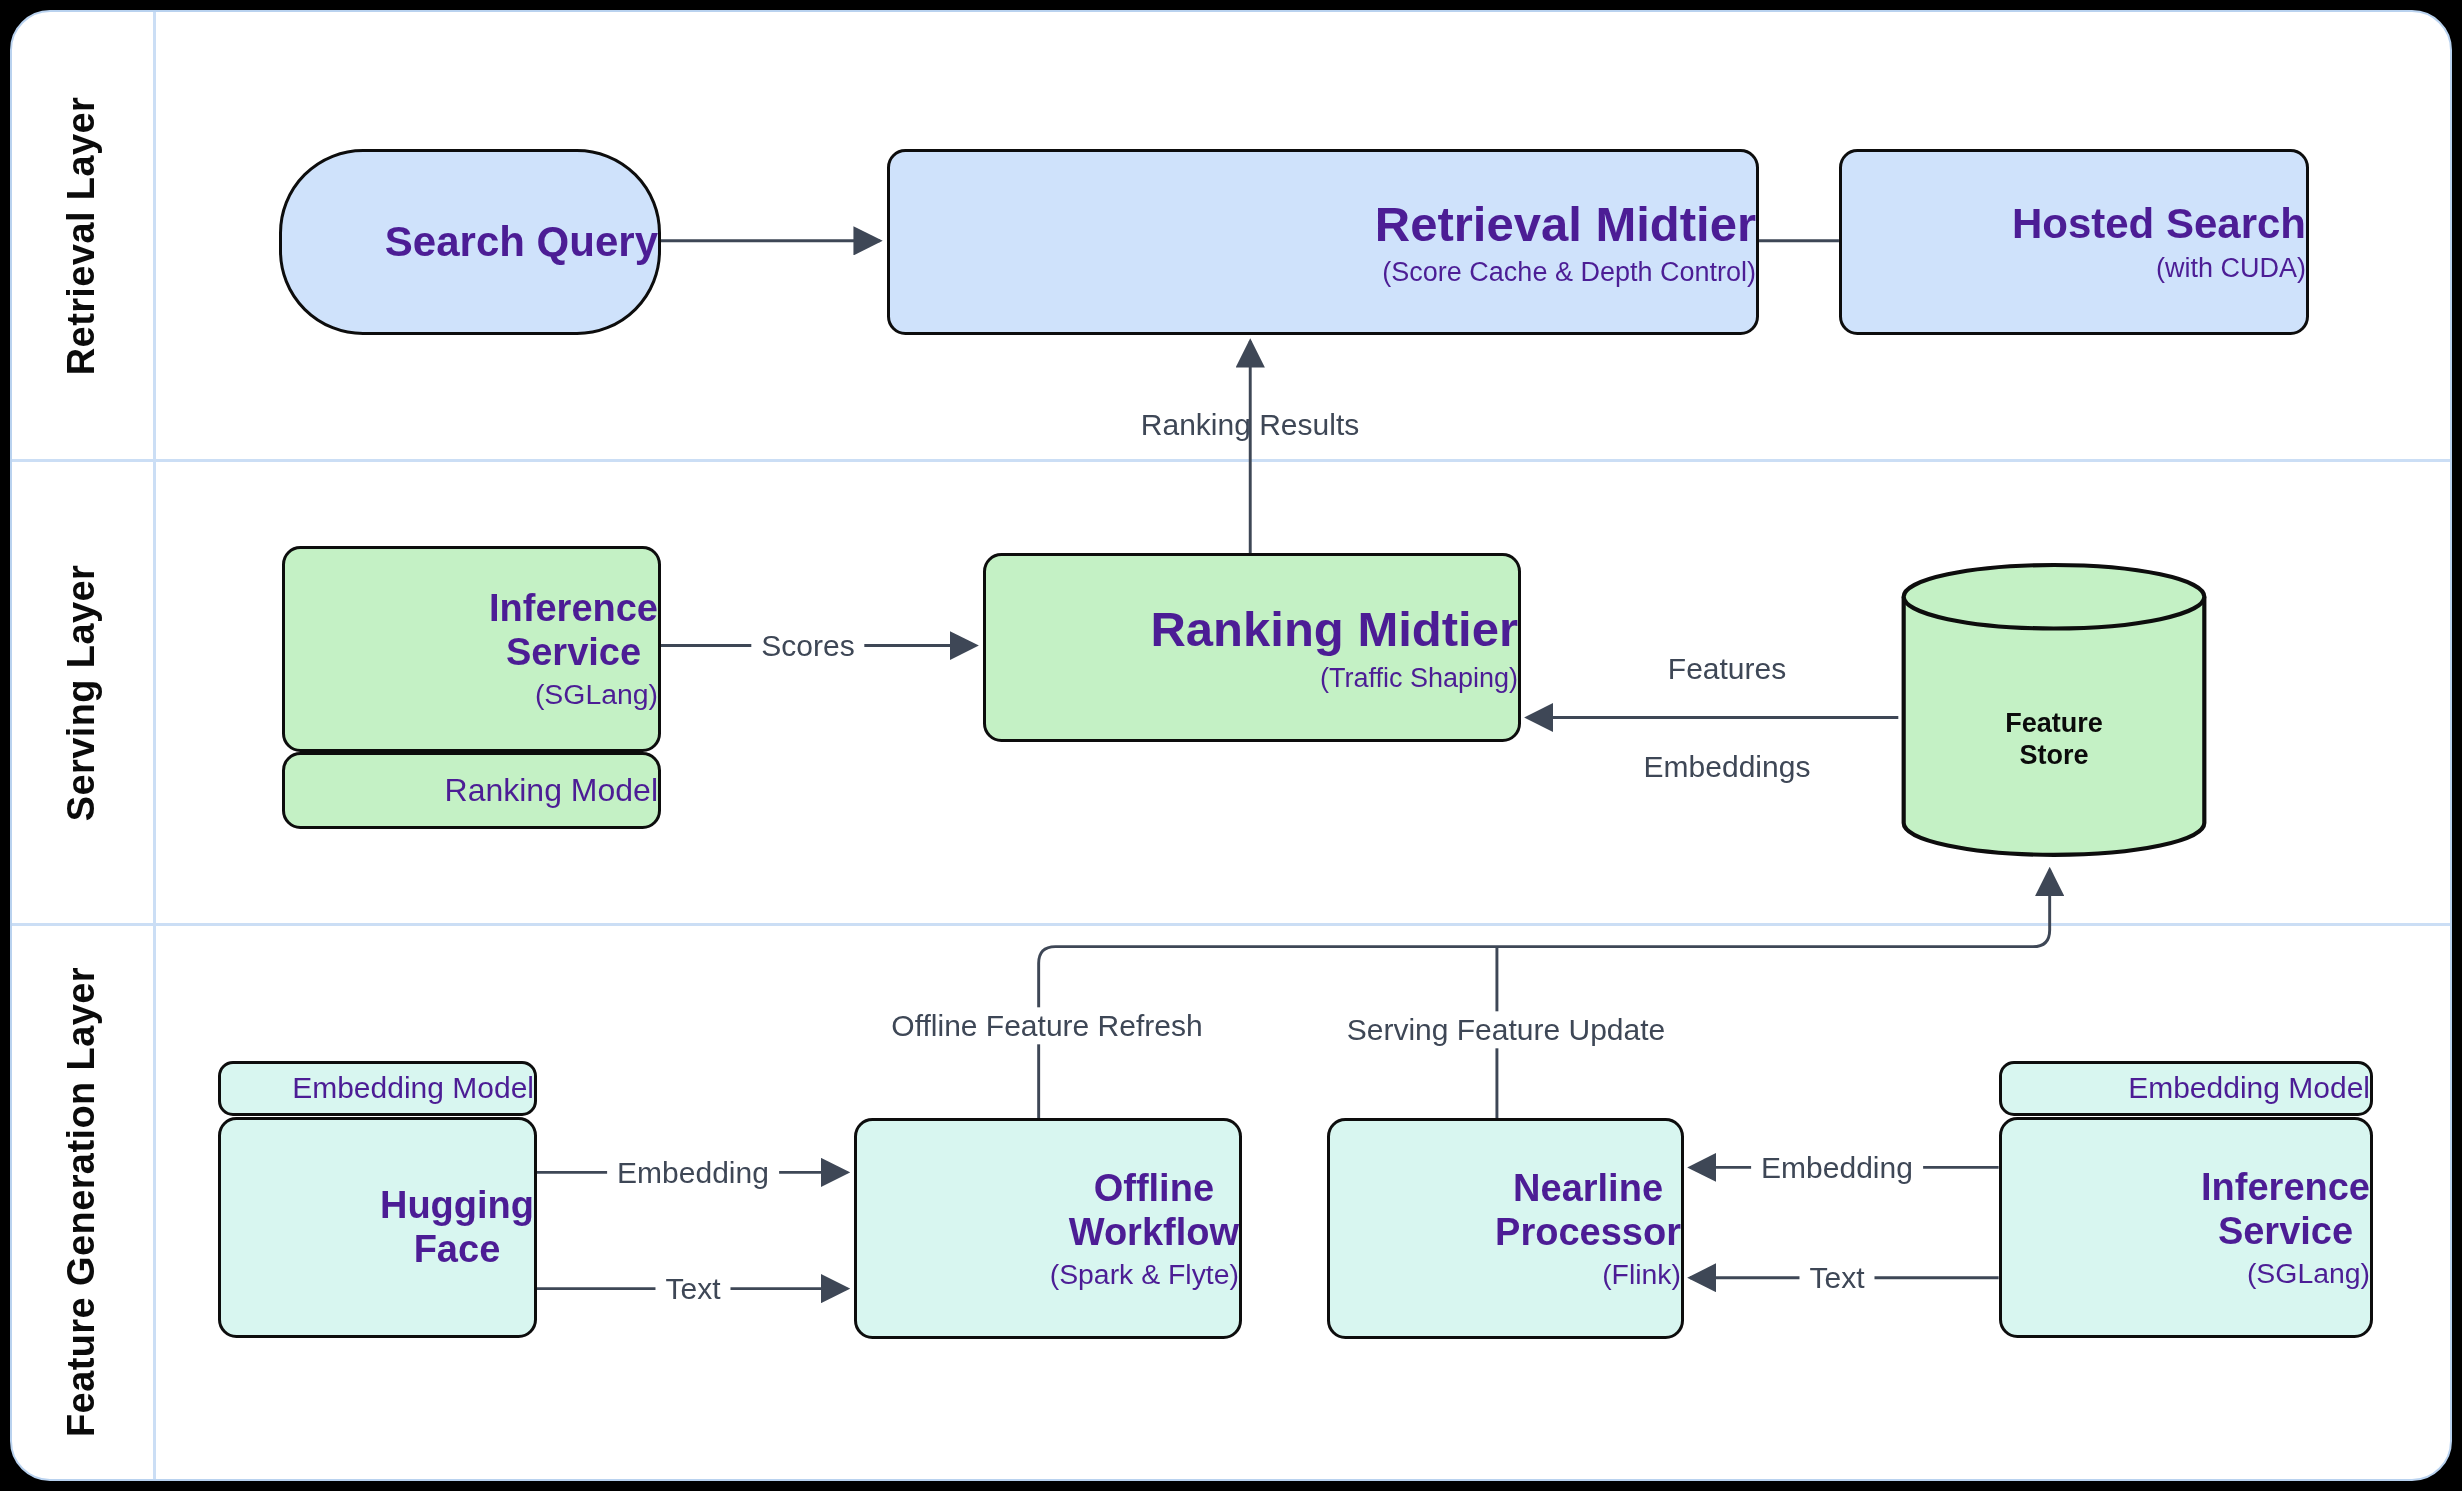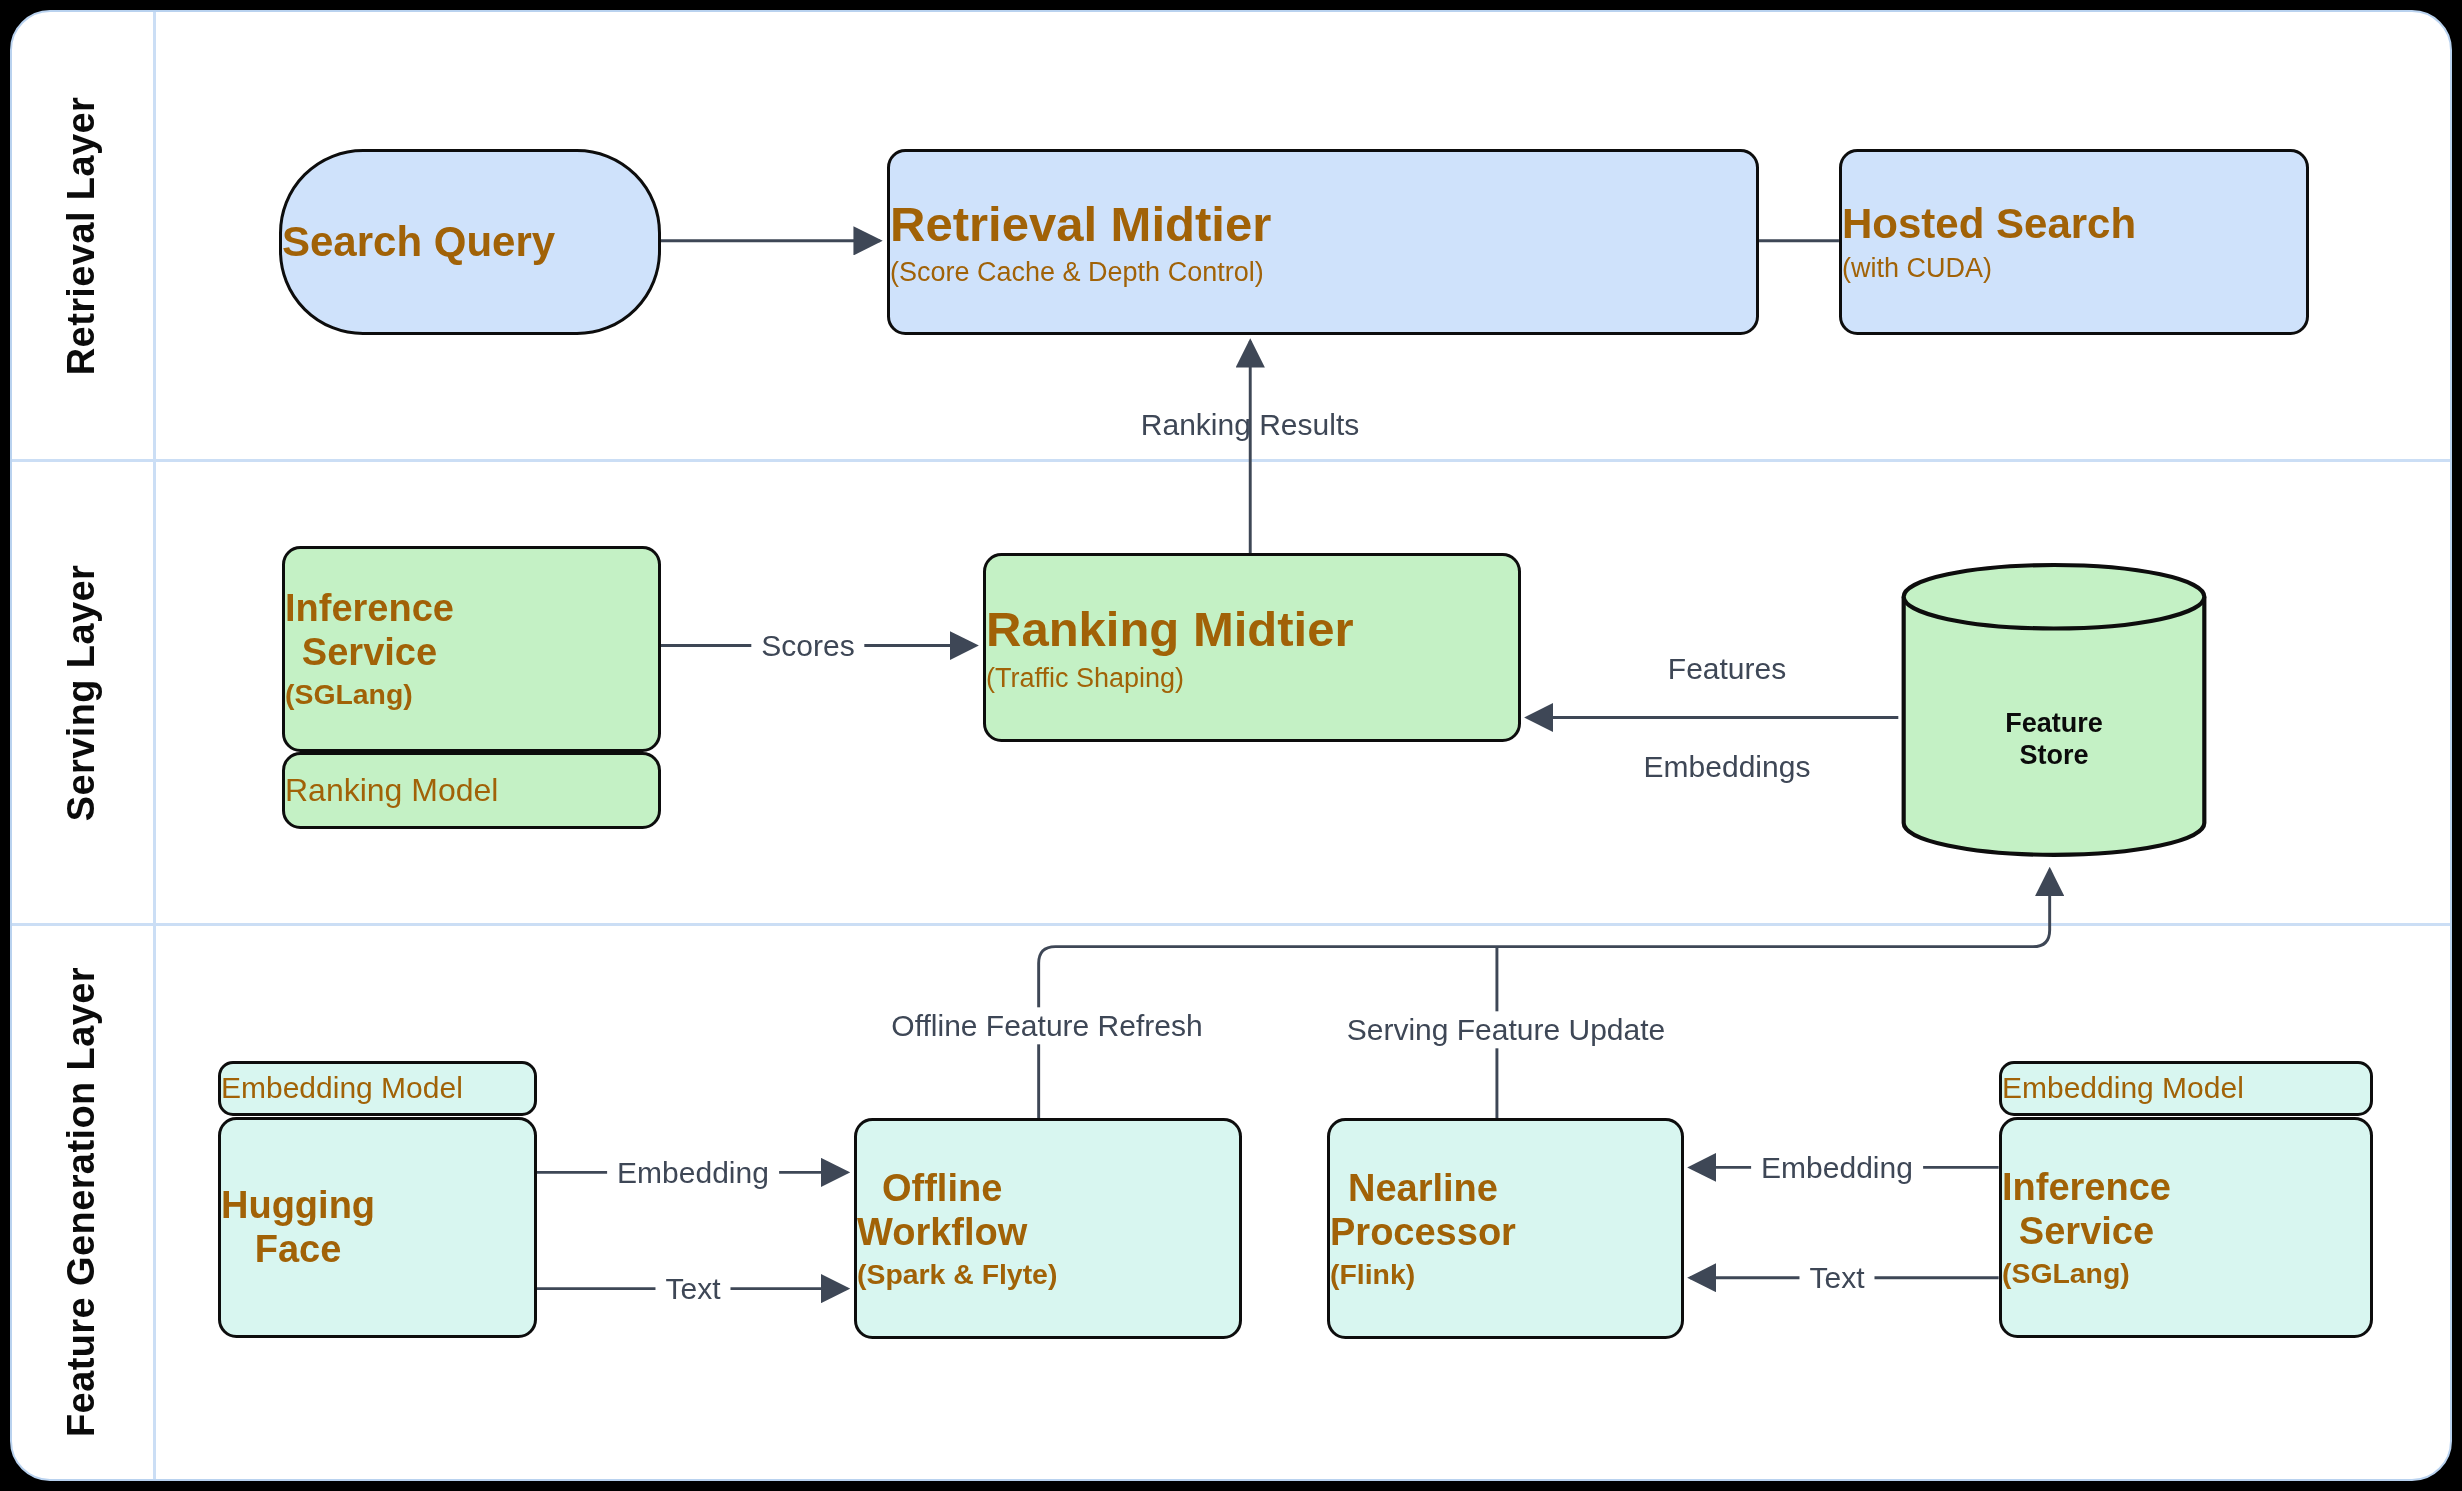--- a/index.html
+++ b/index.html
@@ -17,32 +17,32 @@
   #stage{position:relative;width:2462px;height:1491px;background:var(--frame);overflow:hidden}
   .panel{position:absolute;left:10px;top:10px;right:10px;bottom:10px;background:var(--canvas);
          border:2.5px solid #b9d2ef;border-radius:40px}
   .sep-h{position:absolute;left:11.7px;right:11.7px;height:2.5px;background:var(--sep)}
   .sep-v{position:absolute;top:11.7px;bottom:11.7px;width:2.5px;background:var(--sep)}
   .band-label{position:absolute;transform:translate(-50%,-50%) rotate(-90deg);transform-origin:center;
               font-size:38px;font-weight:700;color:#0b0b0b;white-space:nowrap;letter-spacing:0.4px}
   svg.connectors{position:absolute;left:0;top:0;width:2462px;height:1491px;z-index:2}
   .edge{stroke:var(--conn);stroke-width:3.5;fill:none}
   #ah path{fill:var(--conn)}
-  .node{position:absolute;z-index:3;display:flex;flex-direction:column;align-items:flex-start;justify-content:center;
-        border:3.3px solid var(--nborder);border-radius:18.4px;text-align:center;color:#a16207;line-height:1.15}
+  .node{position:absolute;z-index:3;display:flex;flex-direction:column;align-items:flex-end;justify-content:center;
+        border:3.3px solid var(--nborder);border-radius:18.4px;text-align:center;color:#4c1d95;line-height:1.15}
   .blue{background:var(--blue)}
   .green{background:var(--green)}
   .mint{background:var(--mint)}
   .stadium{border-radius:84px}
   .pre{white-space:pre-line}
   .t-xl{font-size:49px;font-weight:700}
   .t-lg{font-size:42px;font-weight:700}
   .t-md{font-size:38px;font-weight:700}
   .sub{font-size:27px;font-weight:400;margin-top:5px}
-  .sub-sm{font-size:28.4px;font-weight:700;margin-top:3.3px}
+  .sub-sm{font-size:28.4px;font-weight:400;margin-top:3.3px}
   .plain{font-size:32px;font-weight:400}
   .tab{border-radius:15px;font-size:30px;font-weight:400}
   .edge-label{position:absolute;z-index:4;transform:translate(-50%,-50%);font-size:30px;font-weight:400;
               color:var(--conn);white-space:nowrap}
   .edge-label.bg{background:var(--canvas);padding:1.7px 10px}
   .cyl-wrap{position:absolute;z-index:3}
   .cyl-wrap svg{position:absolute;left:0;top:0}
   .cyl-text{position:absolute;left:0;top:54px;width:100%;height:calc(100% - 54px);display:flex;
             align-items:center;justify-content:center;text-align:center;font-size:27px;font-weight:700;
             color:#0b0b0b;line-height:1.2}

